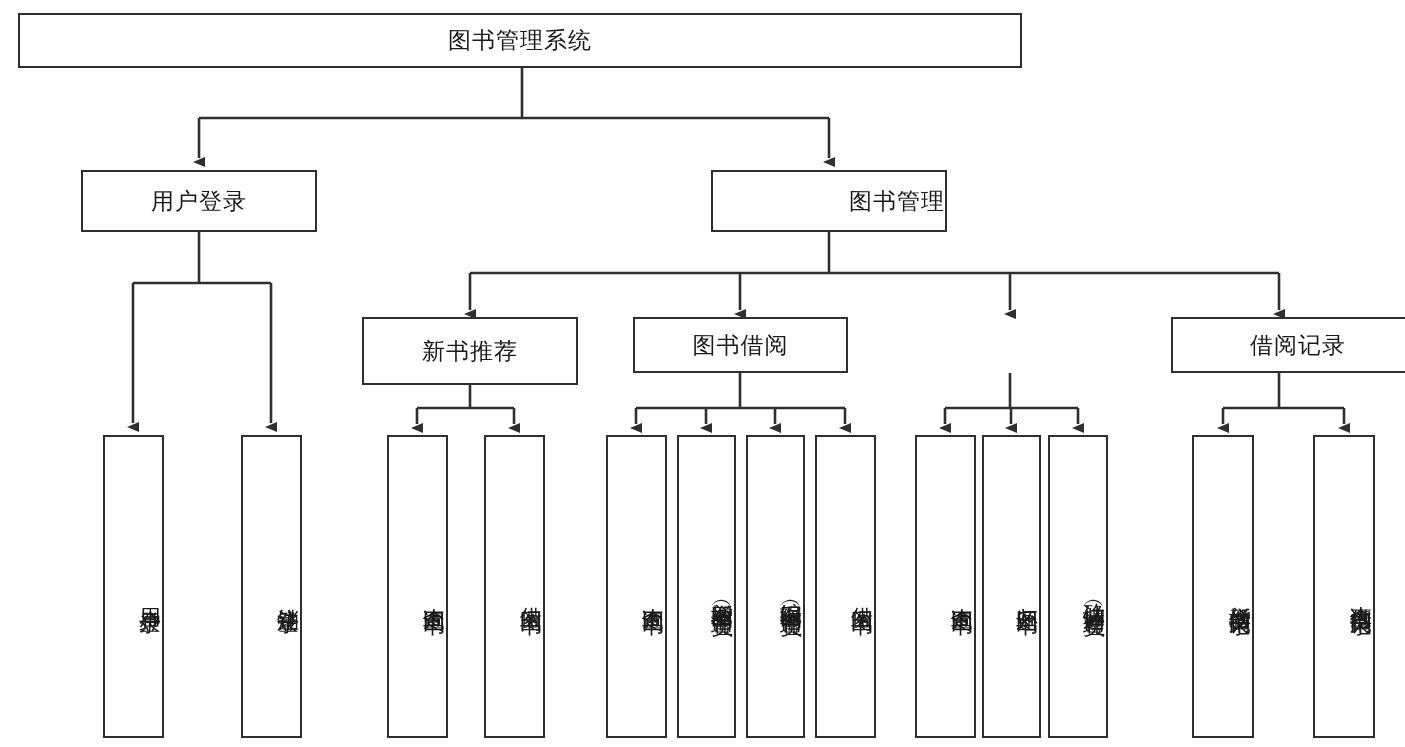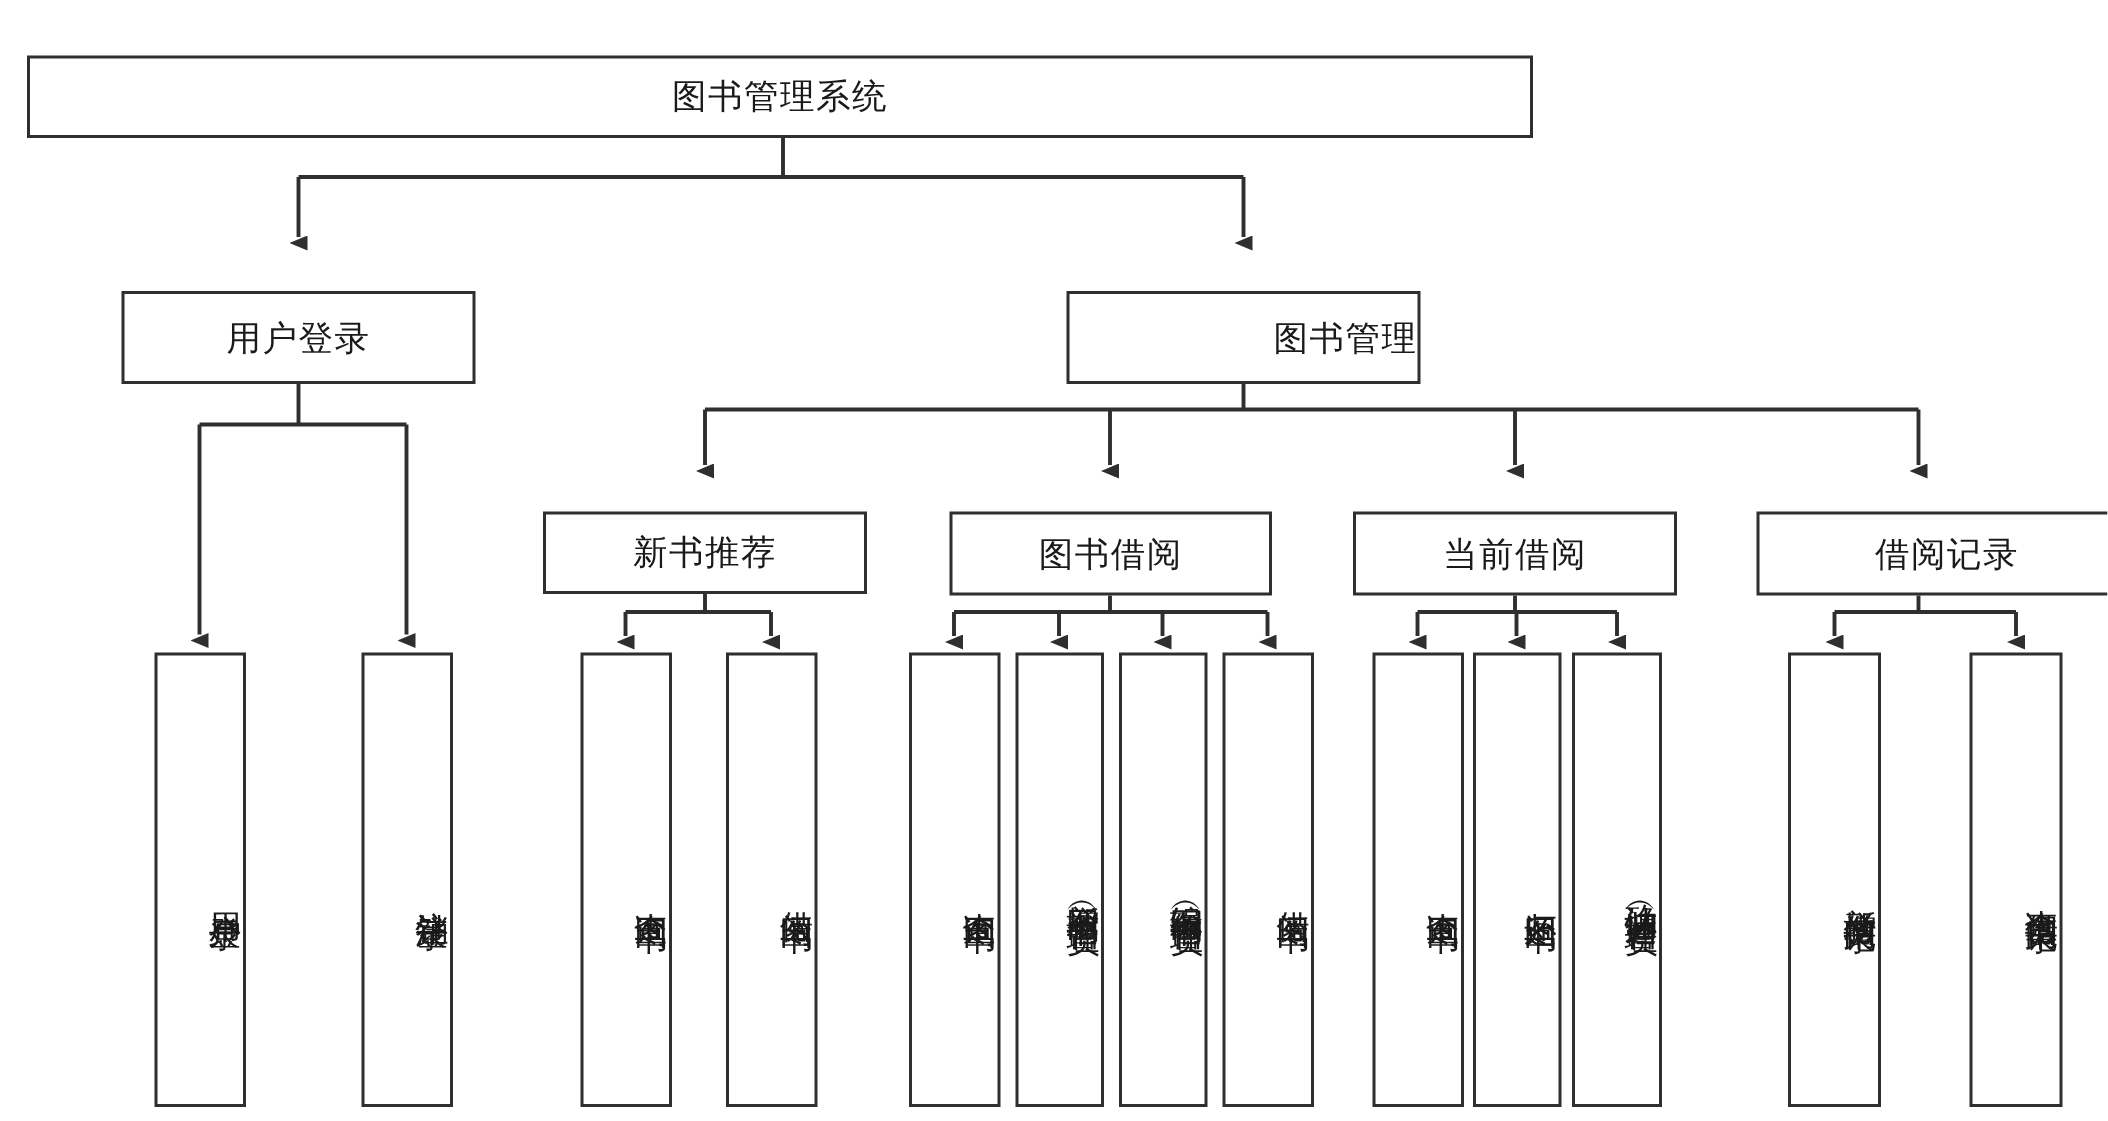--- a/index.html
+++ b/index.html
@@ -32,21 +32,20 @@
     border: 2px solid #2f2f2f;
     background: #ffffff;
     display: flex;
     align-items: center;
     justify-content: center;
     color: #1a1a1a;
   }
   .node.horizontal {
     font-size: 23px;
     letter-spacing: 1px;
-    margin-top: 24px;
   }
   .node.vertical {
     writing-mode: vertical-rl;
     text-orientation: upright;
     font-size: 22px;
     letter-spacing: 2px;
     padding-top: 14px;
     align-items: flex-start;
     justify-content: center;
     line-height: 1.05;
@@ -127,28 +126,25 @@
     <span>图书管理系统</span>
   </div>
 
   <div class="node horizontal" style="left:81px; top:170px; width:236px; height:62px;">
     <span>用户登录</span>
   </div>
   <div class="node horizontal" style="left:711px; top:170px; width:236px; height:62px;justify-content:flex-end;">
     <span>图书管理</span>
   </div>
 
-  <div class="node horizontal" style="left:362px; top:317px; width:216px; height:55px;">
+  <div class="node horizontal" style="left:362px; top:317px; width:216px; height:68px;">
     <span>新书推荐</span>
   </div>
   <div class="node horizontal" style="left:633px; top:317px; width:215px; height:56px;">
     <span>图书借阅</span>
-  </div>
-  <div class="node horizontal" style="left:902px; top:317px; width:216px; height:56px;">
-    <span>当前借阅</span>
   </div>
   <div class="node horizontal" style="left:1171px; top:317px; width:254px; height:56px;">
     <span>借阅记录</span>
   </div>
 
   <div class="node vertical" style="left:103px; top:435px; width:61px; height:303px;">
     <span class="vtext">用户登录</span>
   </div>
   <div class="node vertical" style="left:241px; top:435px; width:61px; height:303px;">
     <span class="vtext">注销登录</span>

